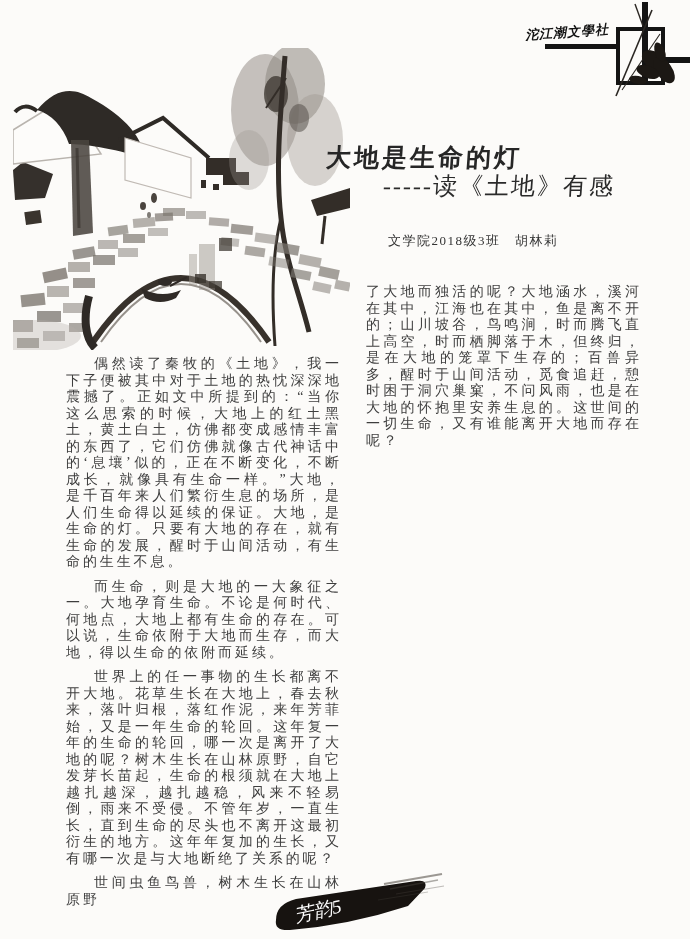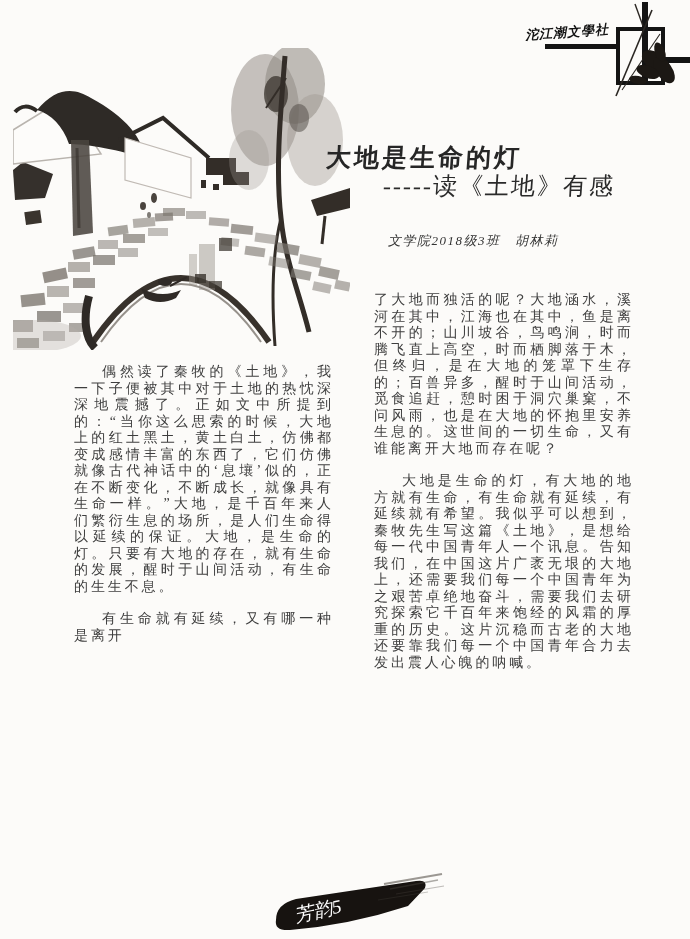--- a/index.html
+++ b/index.html
@@ -31,31 +31,31 @@
     font-size:25px; letter-spacing:3px; color:#262626;
     transform:skewX(-4deg); white-space:nowrap;
   }
   .subtitle {
     position:absolute; left:383px; top:170px;
     font-size:24px; letter-spacing:2px; color:#2a2a2a;
     transform:skewX(-4deg); white-space:nowrap;
   }
   .byline {
     position:absolute; left:388px; top:232px;
-    font-size:13px; letter-spacing:1.5px; font-style:italic; color:#333;
+    font-size:13px; letter-spacing:1.5px; color:#333;
     white-space:nowrap;
   }
 
   
   .col {
     position:absolute; color:#3e3e3e;
     font-size:14px; line-height:16.5px; letter-spacing:2.9px;
     text-align:justify;
   }
-  .col p { margin:16px;font-family:Liberation Serif, serif; }
+  .col p { margin:8px;font-family:Liberation Serif, serif; }
   .col p.indent { text-indent:28px; }
   .col-left  { left:58px;  top:348px; width:292px; }
   .col-right { left:358px; top:276px; width:292px; }
 
   
   .brush-svg { position:absolute; left:266px; top:872px; width:182px; height:64px; }
 </style>
 </head>
 <body>
 
@@ -173,25 +173,26 @@
 
     <ellipse cx="22" cy="288" rx="46" ry="16" fill="#b5afa8" opacity="0.35"></ellipse>
   </svg>
 
   <h1 class="title">大地是生命的灯</h1>
   <div class="subtitle">-----读《土地》有感</div>
   <div class="byline">文学院2018级3班　胡林莉</div>
 
   <div class="col col-left">
       <p class="indent">偶然读了秦牧的《土地》，我一下子便被其中对于土地的热忱深深地震撼了。正如文中所提到的：“当你这么思索的时候，大地上的红土黑土，黄土白土，仿佛都变成感情丰富的东西了，它们仿佛就像古代神话中的‘息壤’似的，正在不断变化，不断成长，就像具有生命一样。”大地，是千百年来人们繁衍生息的场所，是人们生命得以延续的保证。大地，是生命的灯。只要有大地的存在，就有生命的发展，醒时于山间活动，有生命的生生不息。</p>
-      <p class="indent">有生命就有延续，又有哪一种是离开</p>
+      <p class="indent">而生命，则是大地的一大象征之一。大地孕育生命。不论是何时代、何地点，大地上都有生命的存在。可以说，生命依附于大地而生存，而大地，得以生命的依附而延续。</p>
+      <p class="indent">世界上的任一事物的生长都离不开大地。花草生长在大地上，春去秋来，落叶归根，落红作泥，来年芳菲始，又是一年生命的轮回。这年复一年的生命的轮回，哪一次是离开了大地的呢？树木生长在山林原野，自它发芽长苗起，生命的根须就在大地上越扎越深，越扎越稳，风来不轻易倒，雨来不受侵。不管年岁，一直生长，直到生命的尽头也不离开这最初衍生的地方。这年年复加的生长，又有哪一次是与大地断绝了关系的呢？</p>
+      <p class="indent">世间虫鱼鸟兽，树木生长在山林原野</p>
     </div>
   <div class="col col-right">
       <p class="noindent">了大地而独活的呢？大地涵水，溪河在其中，江海也在其中，鱼是离不开的；山川坡谷，鸟鸣涧，时而腾飞直上高空，时而栖脚落于木，但终归，是在大地的笼罩下生存的；百兽异多，醒时于山间活动，觅食追赶，憩时困于洞穴巢窠，不问风雨，也是在大地的怀抱里安养生息的。这世间的一切生命，又有谁能离开大地而存在呢？</p>
-      <p class="indent">大地是生命的灯，有大地的地方就有生命，有生命就有延续，有延续就有希望。我似乎可以想到，秦牧先生写这篇《土地》，是想给每一代中国青年人一个讯息。告知我们，在中国这片广袤无垠的大地上，还需要我们每一个中国青年为之艰苦卓绝地奋斗，需要我们去研究探索它千百年来饱经的风霜的厚重的历史。这片沉稳而古老的大地还要靠我们每一个中国青年合力去发出震人心魄的呐喊。</p>
     </div>
 
   <svg class="brush-svg" viewBox="0 0 182 64">
     <g>
       <path d="M10,48 Q10,32 30,27 L150,9 Q162,7 159,16 L142,34 Q84,53 24,58 Q8,59 10,48 Z" fill="#171310"></path>
       <path d="M118,12 L176,2" stroke="#4a453e" stroke-width="2" opacity="0.55" fill="none"></path>
       <path d="M124,17 L172,8" stroke="#4a453e" stroke-width="1.4" opacity="0.45" fill="none"></path>
       <path d="M130,22 L178,14" stroke="#4a453e" stroke-width="1.2" opacity="0.35" fill="none"></path>
       <path d="M112,28 L162,20" stroke="#4a453e" stroke-width="1" opacity="0.3" fill="none"></path>
     </g>

